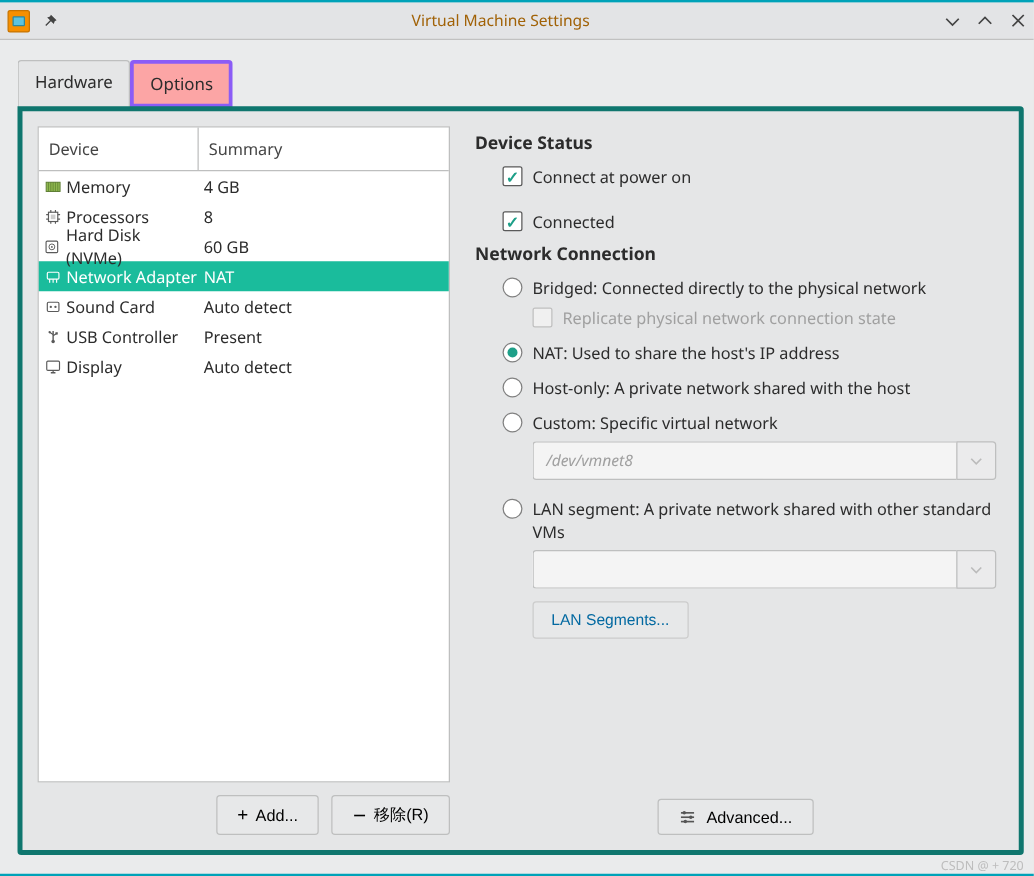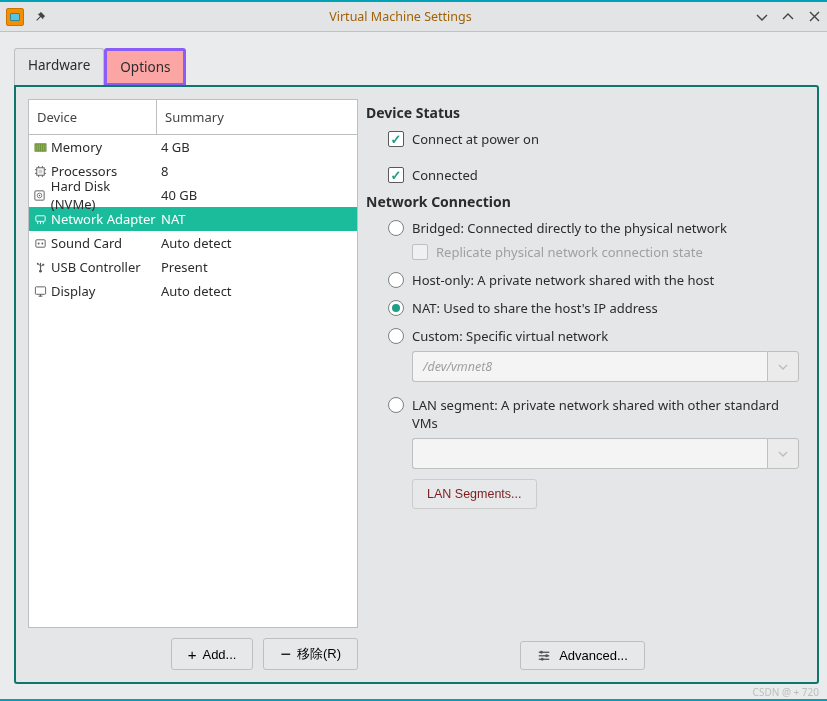--- a/index.html
+++ b/index.html
@@ -13,21 +13,21 @@
     .titlebar-right { display: flex; gap: 12px; align-items: center; }
     .win-btn { width: 14px; height: 14px; display: flex; align-items: center; justify-content: center; color: #3c3c3c; cursor: default; }
 
     .content { padding: 16px 8px 10px 14px; display: flex; flex-direction: column; height: 662px; }
     
     .tabs { display: flex; gap: 0; margin-bottom: 0; }
     .tab { padding: 7px 13px 7px 13px; font-size: 13.5px; cursor: default; border: 1px solid transparent; }
     .tab.active { background: #e5e6e7; border: 1px solid #bebfbf; border-bottom-color: #e5e6e7; border-radius: 3px 3px 0 0; }
     .tab.inactive { background: #fca5a5; border: 3px solid #8b5cf6; border-radius: 3px 3px 0 0; margin-left: 0; }
 
-    .tab-panel { border: 2px solid #0f766e; background: #e5e6e7; border-radius: 0 3px 3px 3px; padding: 12px; flex: 1; display: flex; gap: 0; margin-top: -1px; }
+    .tab-panel { border: 4px solid #0f766e; background: #e5e6e7; border-radius: 0 3px 3px 3px; padding: 12px; flex: 1; display: flex; gap: 12px; margin-top: -1px; }
 
     .left-col { display: flex; flex-direction: column; width: 330px; }
     .device-table { border: 1px solid #bebfbf; background: #fff; flex: 1; display: flex; flex-direction: column; }
     .table-header { display: flex; border-bottom: 1px solid #bebfbf; color: #444; }
     .th { padding: 8px 8px; font-size: 13px; }
     .th-device { width: 128px; border-right: 1px solid #bebfbf; }
     .th-summary { flex: 1; }
     .table-body { flex: 1; }
     .tr { display: flex; align-items: center; height: 24px; }
     .tr.selected { background: #1abc9c; color: #fff; }
@@ -57,21 +57,21 @@
     .disabled-text { color: #a0a0a0; }
 
     .combo { margin-left: 46px; display: flex; margin-bottom: 14px; margin-top: -4px; font-style: italic; }
     .combo-input { flex: 1; border: 1px solid #bebfbf; background: #fbfbfb; padding: 6px 10px; font-size: 12.5px; color: #a0a0a0; border-radius: 3px 0 0 3px; border-right: none; }
     .combo-input.empty { color: transparent; min-height: 30px; }
     .combo-btn { width: 32px; border: 1px solid #bebfbf; background: #ebebec; border-radius: 0 3px 3px 0; display: flex; align-items: center; justify-content: center; color: #888; }
     .combo.disabled .combo-input { background: #f4f4f4; }
     .combo.disabled .combo-btn { background: #ebebec; color: #bbb; }
 
     .lan-btn-wrap { margin-left: 46px; margin-top: -4px; }
-    .lan-btn { background: #e7e8e9; border: 1px solid #ccc; border-radius: 3px; padding: 7px 14px; font-size: 12.5px; color: #7f1d1d; cursor: default; }
+    .lan-btn { background: #e7e8e9; border: 1px solid #ccc; border-radius: 3px; padding: 7px 14px; font-size: 12.5px; color: #0369a1; cursor: default; }
 
     .right-bottom { display: flex; justify-content: center; margin-top: auto; }
     .adv-btn { display: flex; align-items: center; gap: 8px; }
 
     .footer { display: flex; justify-content: space-between; padding: 10px 8px 6px 14px; }
 
     svg { display: block; }
     .watermark { position: fixed; right: 8px; bottom: 2px; font-size: 10px; color: #bdbdbd; }
   </style>
 </head>
@@ -162,21 +162,21 @@
     <div class="td-device">
       <span class="dev-icon">
                   <svg width="13" height="13" viewBox="0 0 14 14">
                     <rect x="2" y="2" width="10" height="10" rx="1" fill="none" stroke="currentColor" stroke-width="1"></rect>
                     <circle cx="7" cy="7" r="2.5" fill="none" stroke="currentColor" stroke-width="0.8"></circle>
                     <circle cx="7" cy="7" r="0.8" fill="currentColor"></circle>
                   </svg>
                 </span>
       <span>Hard Disk (NVMe)</span>
     </div>
-    <div class="td-summary">40 GB</div>
+    <div class="td-summary">60 GB</div>
             </div>
             <div class="tr selected">
     <div class="td-device">
       <span class="dev-icon">
                   <svg width="13" height="13" viewBox="0 0 14 14">
                     <rect x="2" y="3" width="10" height="6" rx="1" fill="none" stroke="currentColor" stroke-width="1"></rect>
                     <line x1="4" y1="9" x2="4" y2="12" stroke="currentColor"></line>
                     <line x1="7" y1="9" x2="7" y2="12" stroke="currentColor"></line>
                     <line x1="10" y1="9" x2="10" y2="12" stroke="currentColor"></line>
                   </svg>
@@ -256,27 +256,27 @@
       <div class="radio-row">
         <div class="radio"></div>
         <span>Bridged: Connected directly to the physical network</span>
       </div>
       <div class="sub-indent">
         <div class="checkbox disabled"></div>
         <span class="disabled-text">Replicate physical network connection state</span>
       </div>
 
       <div class="radio-row">
+        <div class="radio selected"></div>
+        <span>NAT: Used to share the host's IP address</span>
+      </div>
+
+      <div class="radio-row">
         <div class="radio"></div>
         <span>Host-only: A private network shared with the host</span>
-      </div>
-
-      <div class="radio-row">
-        <div class="radio selected"></div>
-        <span>NAT: Used to share the host's IP address</span>
       </div>
 
       <div class="radio-row">
         <div class="radio"></div>
         <span>Custom: Specific virtual network</span>
       </div>
       <div class="combo disabled">
         <div class="combo-input">/dev/vmnet8</div>
         <div class="combo-btn">
             <svg width="10" height="10" viewBox="0 0 10 10">

